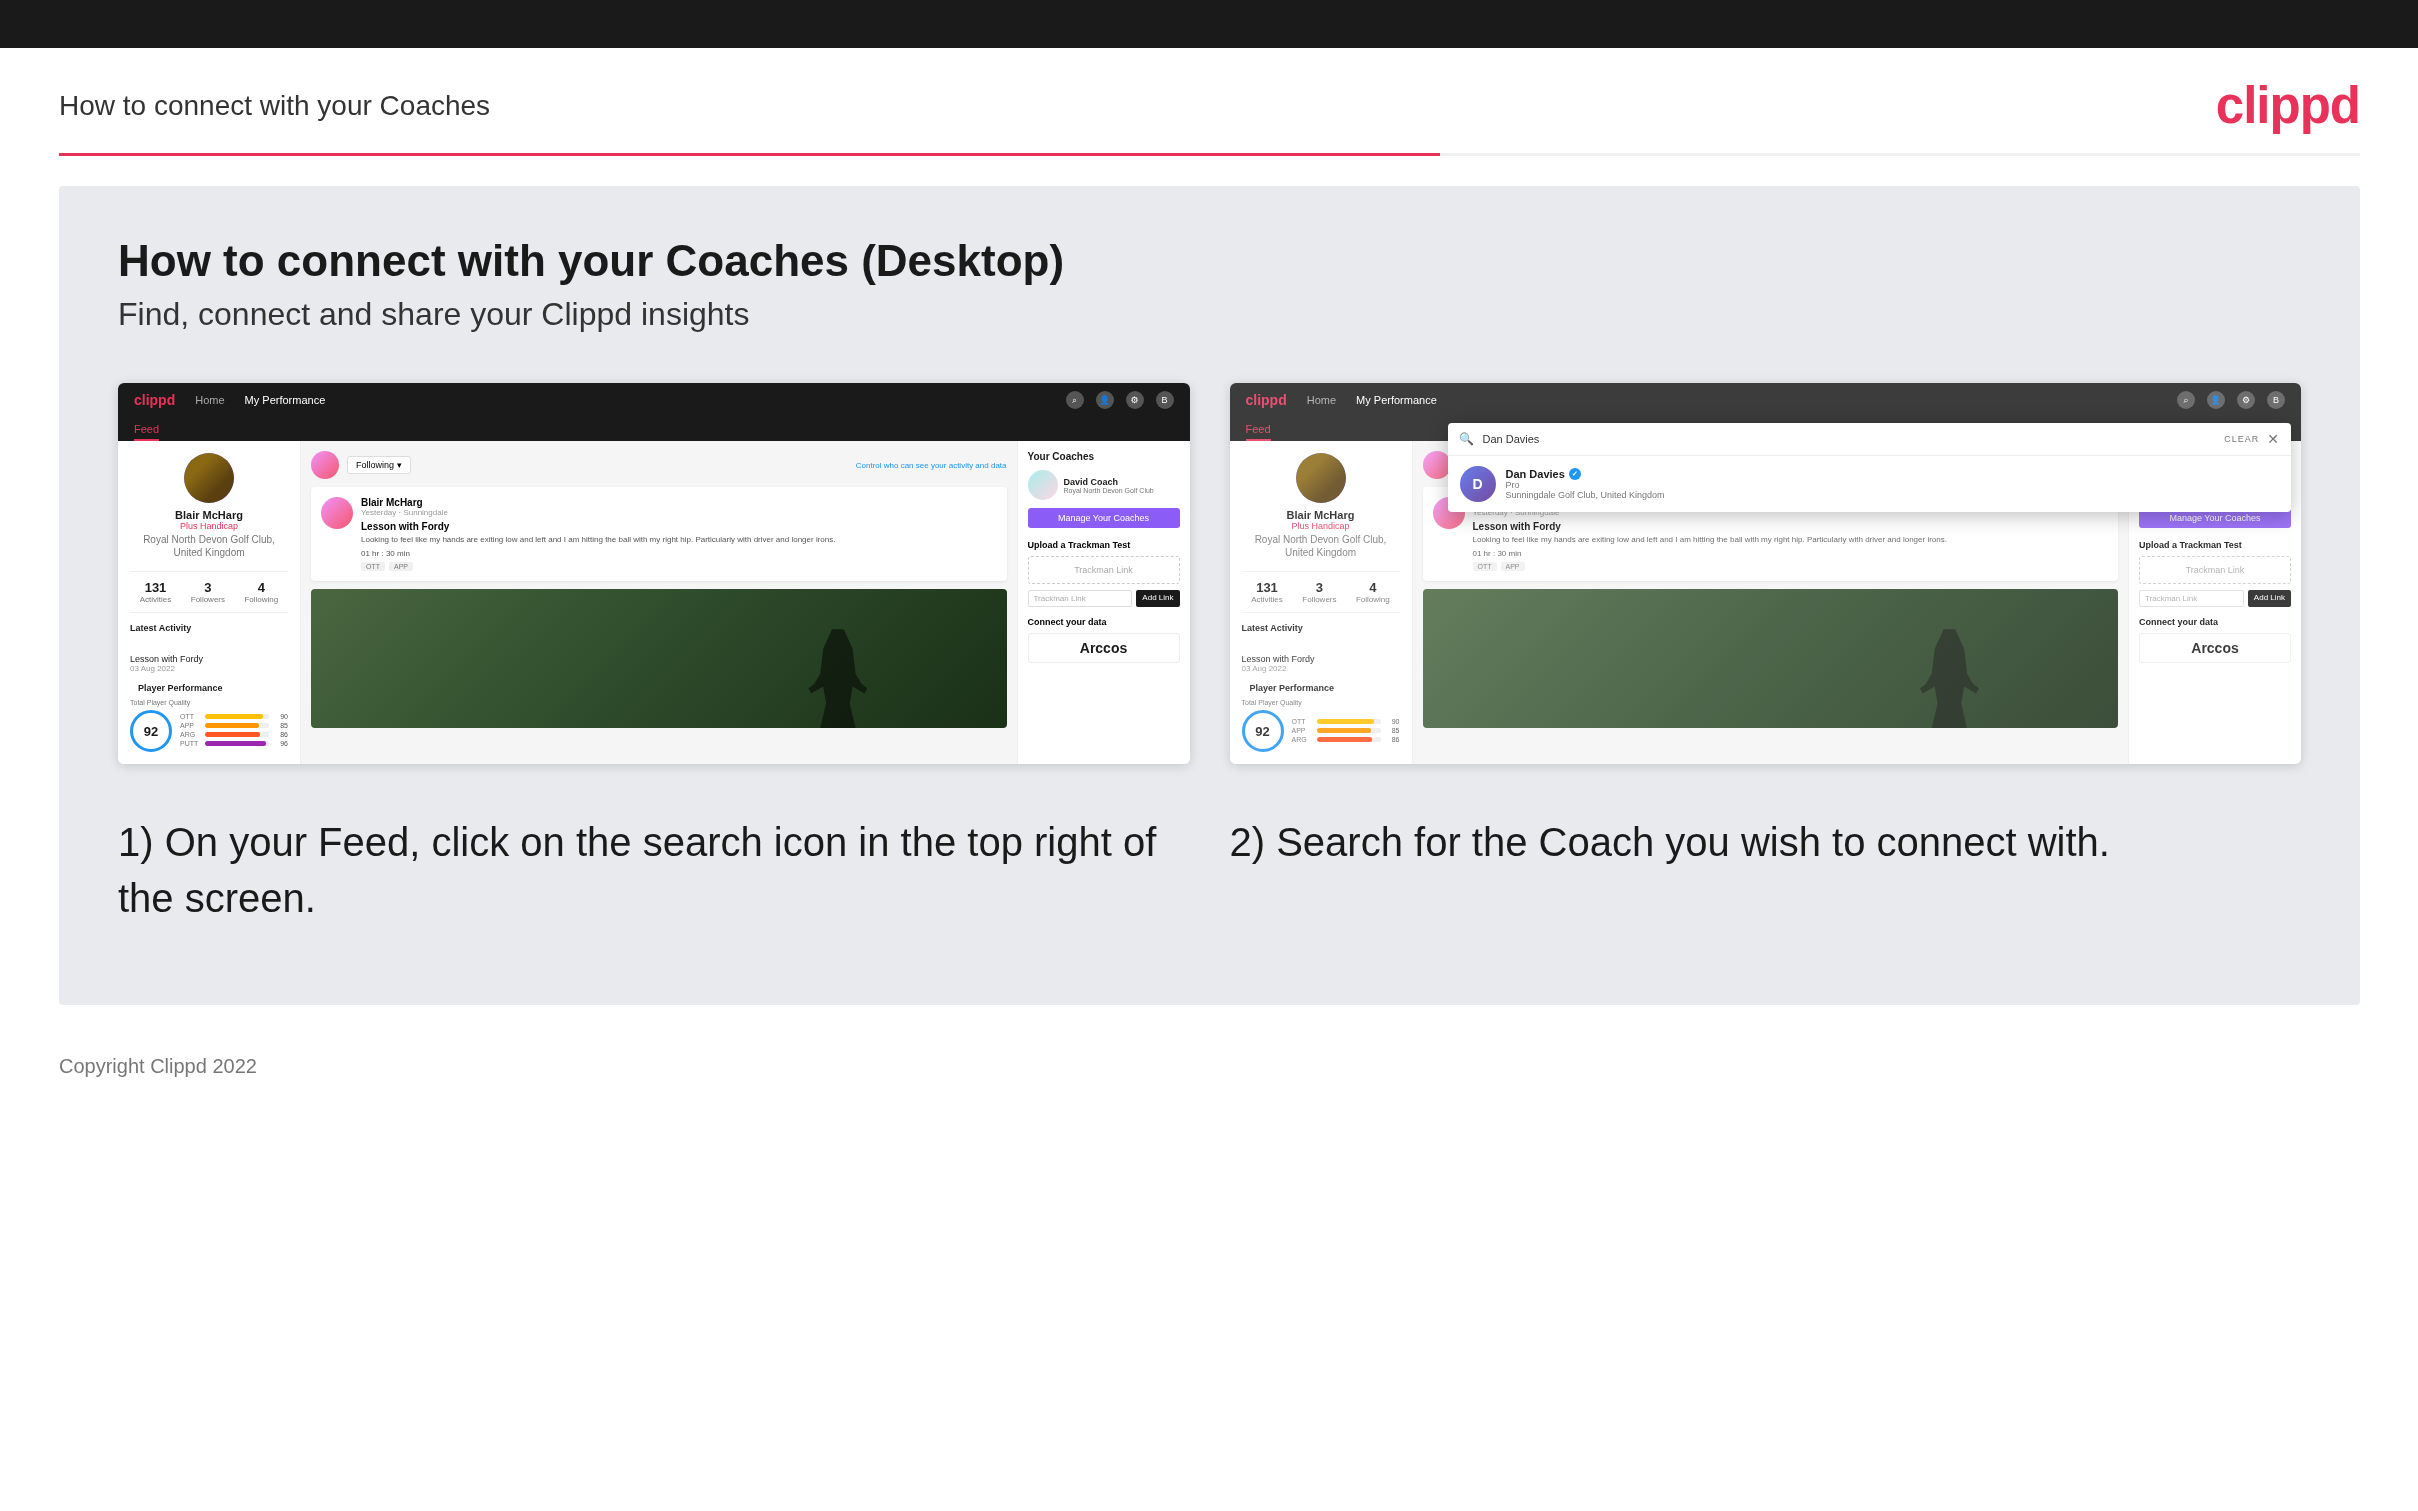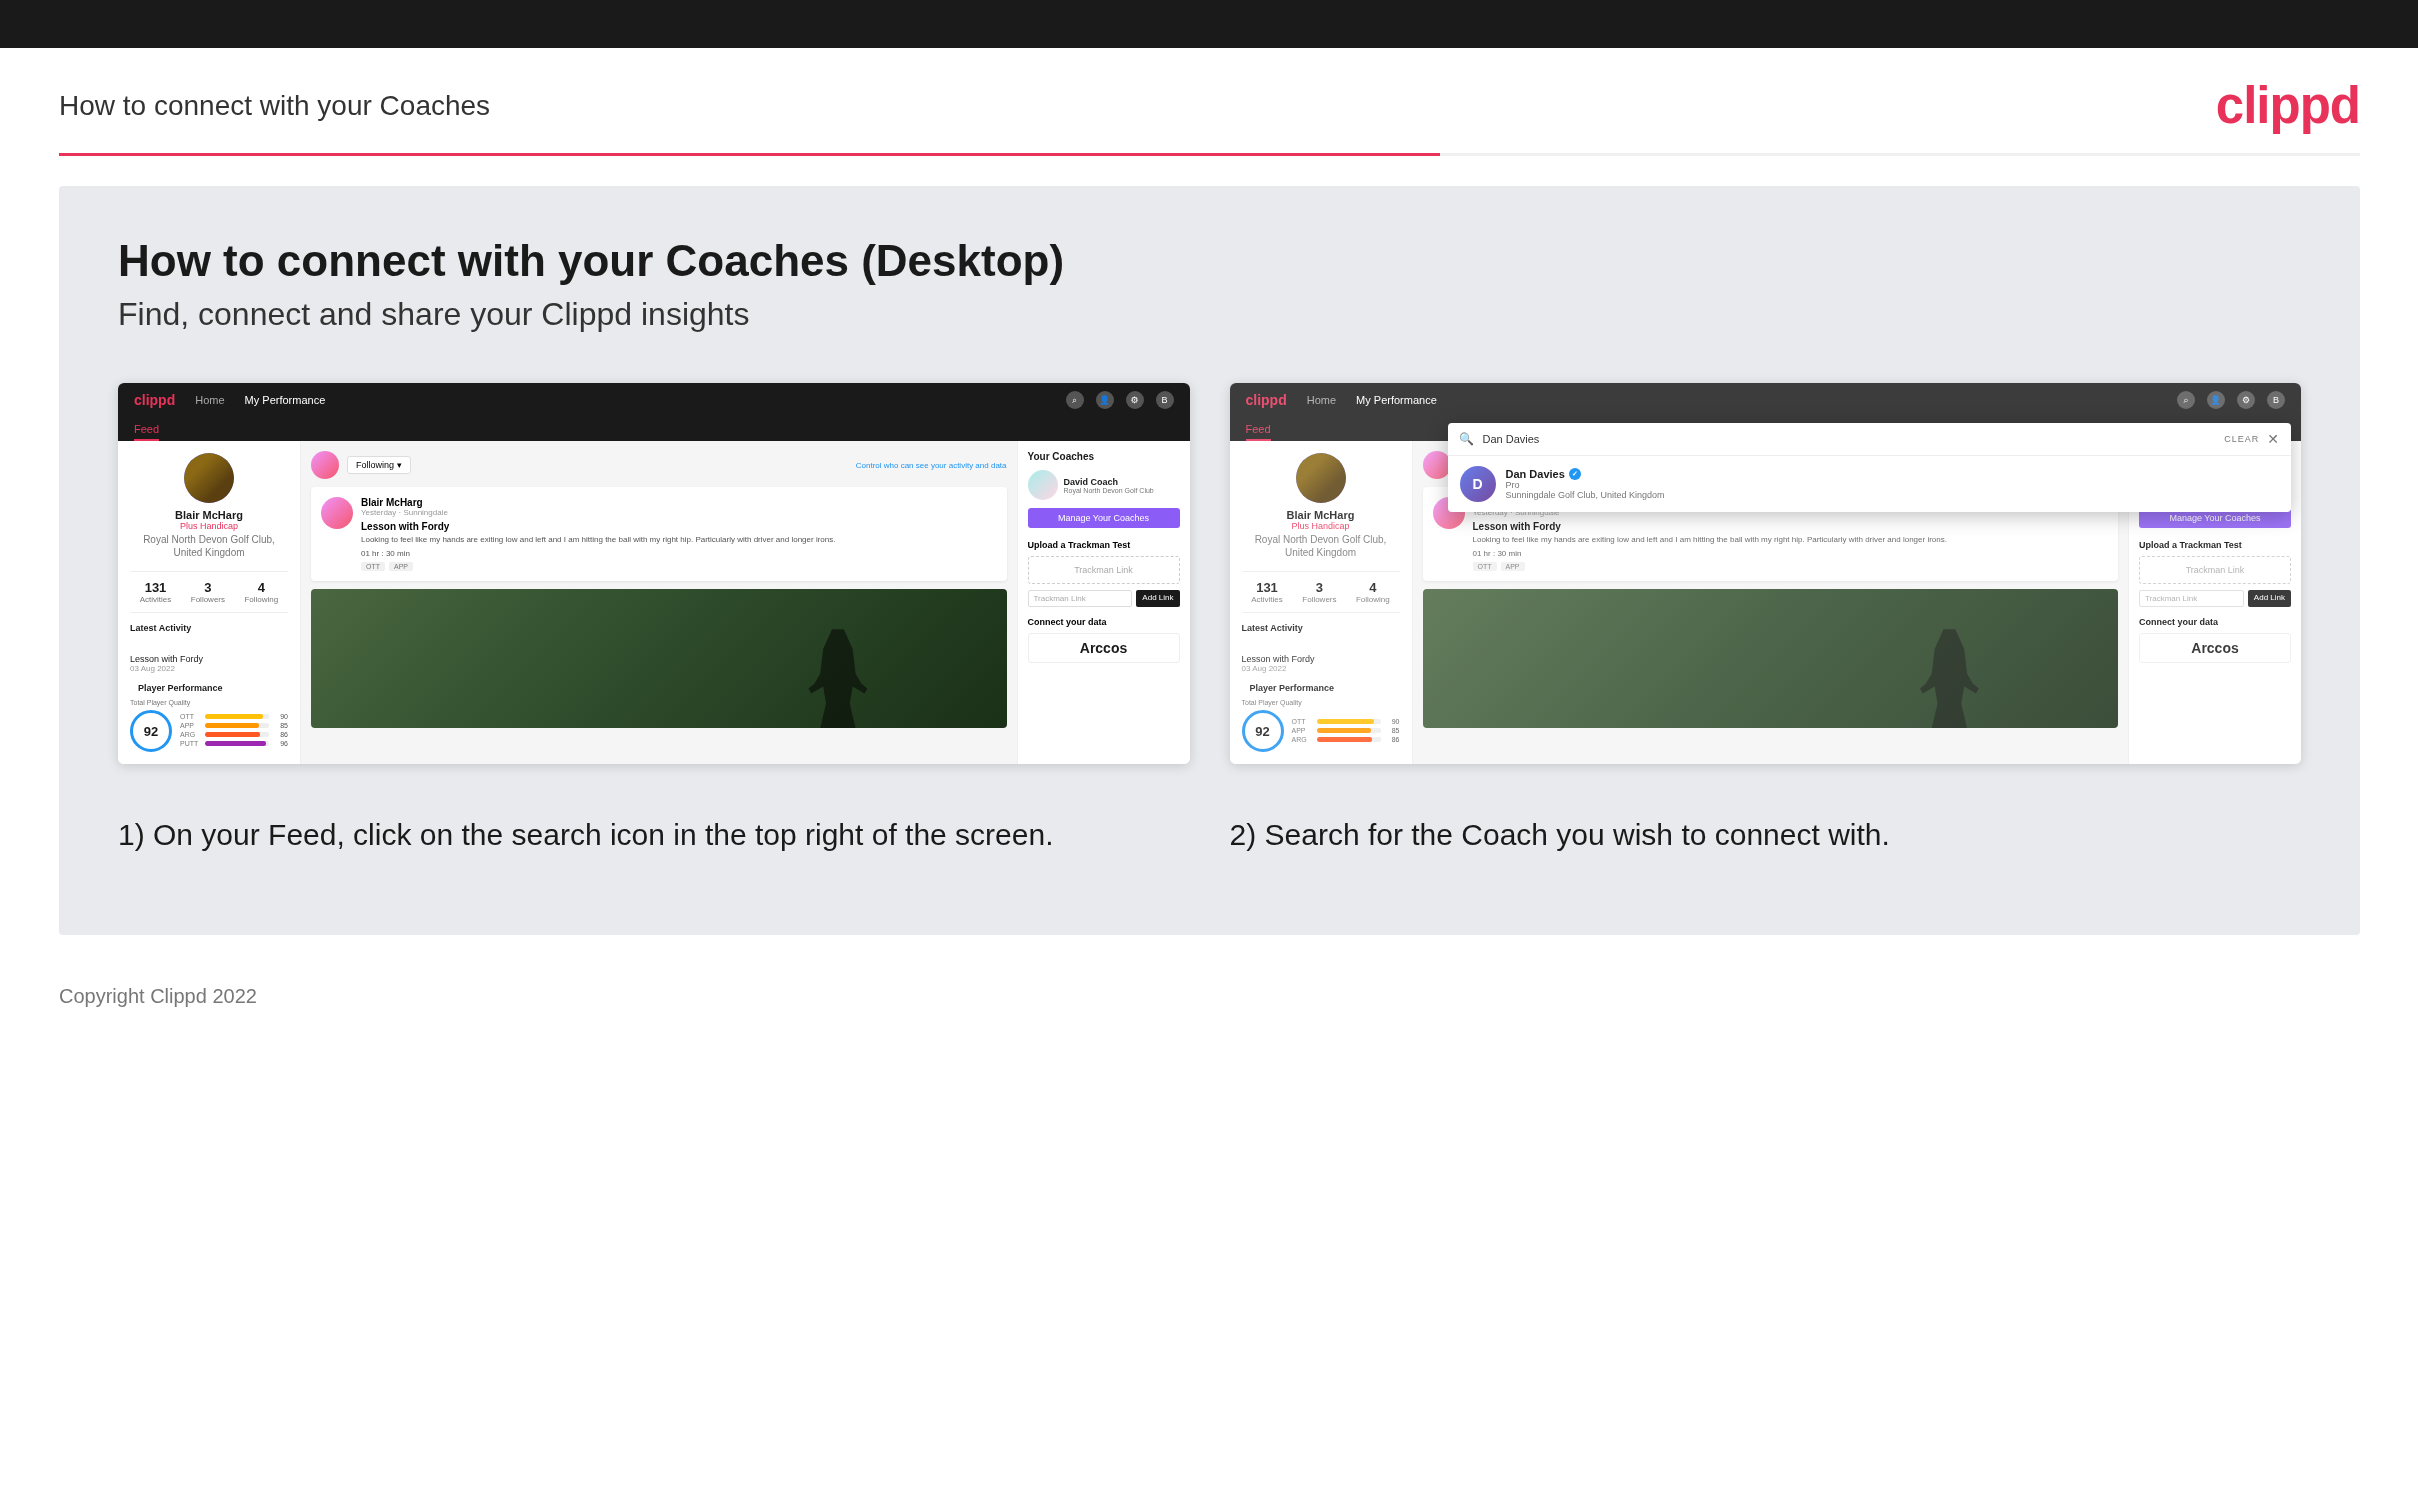--- a/index.html
+++ b/index.html
@@ -592,21 +592,21 @@
       position: relative;
     }
 
     
     .captions-row {
       display: flex;
       gap: 40px;
     }
     .caption {
       flex: 1;
-      font-size: 30px;
+      font-size: 40px;
       color: #1a1a1a;
       font-weight: 400;
       line-height: 1.4;
     }
 
     
     .page-footer {
       padding: 20px 59px 40px;
       font-size: 20px;
       color: #777;

